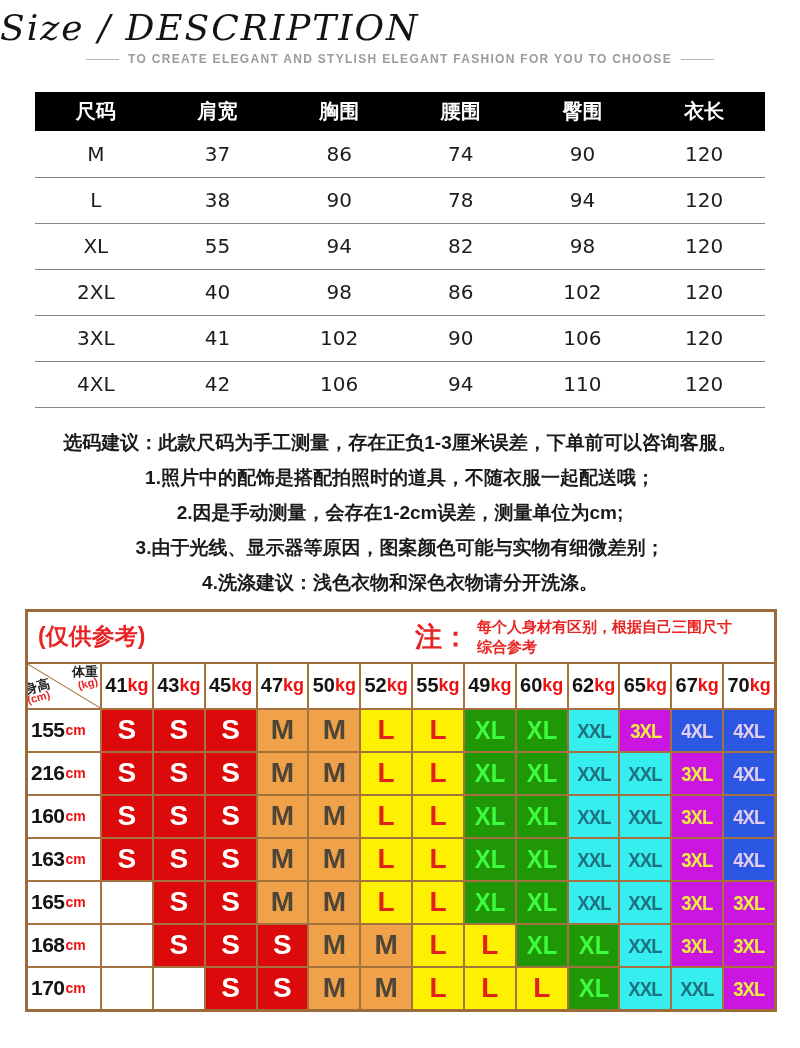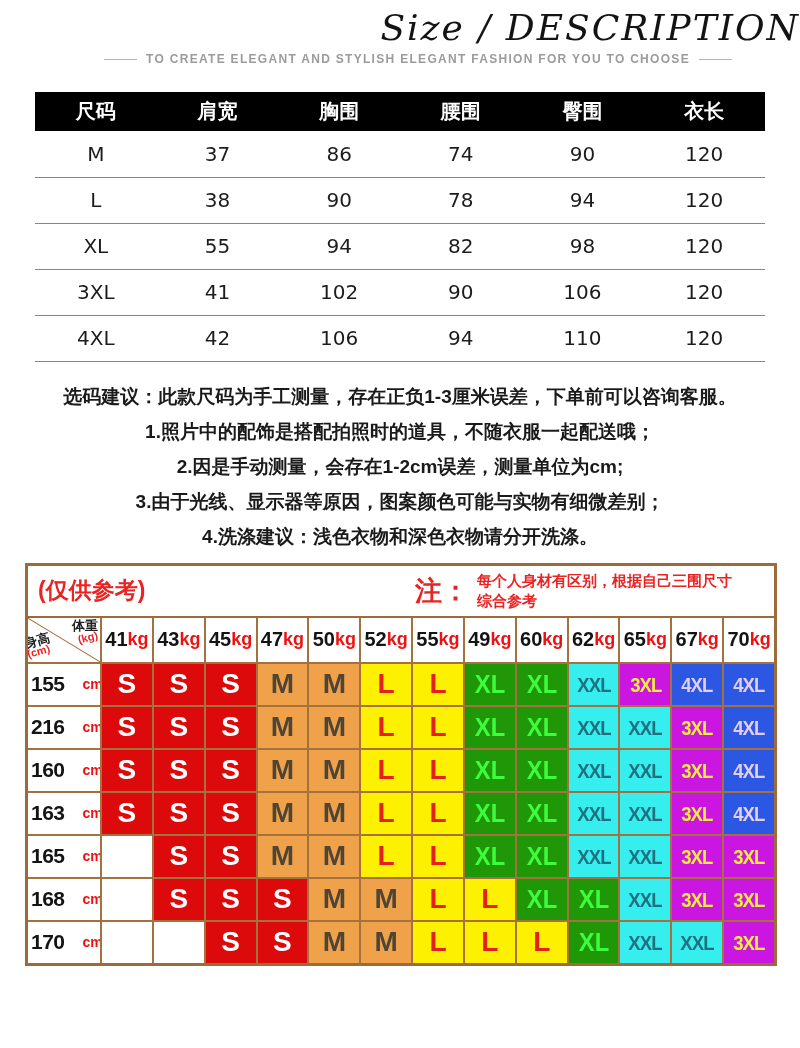--- a/index.html
+++ b/index.html
@@ -1,21 +1,21 @@
 <!DOCTYPE html>
 <html><head>
 <meta charset="utf-8">
 <style>
   * { margin:0; padding:0; box-sizing:border-box; }
   html,body { background:#ffffff; }
   body { width:800px; height:1048px; font-family:"Liberation Sans","DejaVu Sans",sans-serif; overflow:hidden; }
   .page { position:relative; width:800px; height:1048px; background:#fff; }
 
   
-  .header { padding-top:6px; text-align:right;padding-left:36px; }
+  .header { padding-top:6px; text-align:left; }
   .main-title { font-family:"DejaVu Serif","Liberation Serif",serif; font-style:italic; font-size:36px; letter-spacing:2px; color:#131313; line-height:44px; }
   .subtitle { margin-top:2px; display:flex; align-items:center; justify-content:center; gap:9px; }
   .subtitle-text { font-size:12px; letter-spacing:1.3px; color:#9b9b9b; font-weight:bold; }
   .rule { width:33px; height:1px; background:#b3b3b3; }
 
   
   .size-table { width:730px; margin:26px auto 0; border-collapse:collapse; table-layout:fixed; }
   .size-table th { background:#000; color:#fff; font-size:20px; font-weight:bold; height:39px; text-align:center; }
   .size-table td { height:46px; text-align:center; font-size:20px; color:#1c1c1c; border-bottom:1px solid #858585; font-family:"DejaVu Sans",sans-serif; }
 
@@ -41,21 +41,21 @@
   .corner b { font-size:13px; color:#222; }
   .corner i { display:block; font-style:normal; font-size:11px; color:#e92222; font-weight:bold; transform:rotate(-14deg); }
   .corner-bottom i { transform:none; }
 
   .weight { font-weight:bold; }
   .w-num { font-size:20px; color:#141414; }
   .w-unit { font-size:18px; color:#ee1111; }
 
   .rowlabel { justify-content:flex-start; padding-left:3px; }
   .h-num { font-size:21px; font-weight:bold; color:#141414; letter-spacing:-0.5px; }
-  .h-unit { font-size:14px; font-weight:bold; color:#ee1111; margin-left:18px; }
+  .h-unit { font-size:14px; font-weight:bold; color:#ee1111; margin-left:1px; }
 
   .sz { display:inline-block; font-weight:bold; line-height:1; }
   .len1 { font-size:28px; }
   .len2 { font-size:25px; transform:scaleX(0.95); }
   .len3 { font-size:21px; letter-spacing:-1px; transform:scaleX(0.88); }
 </style>
 </head>
 <body>
 
 <div class="page">
@@ -96,20 +96,28 @@
           <td>78</td>
           <td>94</td>
           <td>120</td>
         </tr>
         <tr>
           <td>XL</td>
           <td>55</td>
           <td>94</td>
           <td>82</td>
           <td>98</td>
+          <td>120</td>
+        </tr>
+        <tr>
+          <td>2XL</td>
+          <td>40</td>
+          <td>98</td>
+          <td>86</td>
+          <td>102</td>
           <td>120</td>
         </tr>
         <tr>
           <td>3XL</td>
           <td>41</td>
           <td>102</td>
           <td>90</td>
           <td>106</td>
           <td>120</td>
         </tr>

